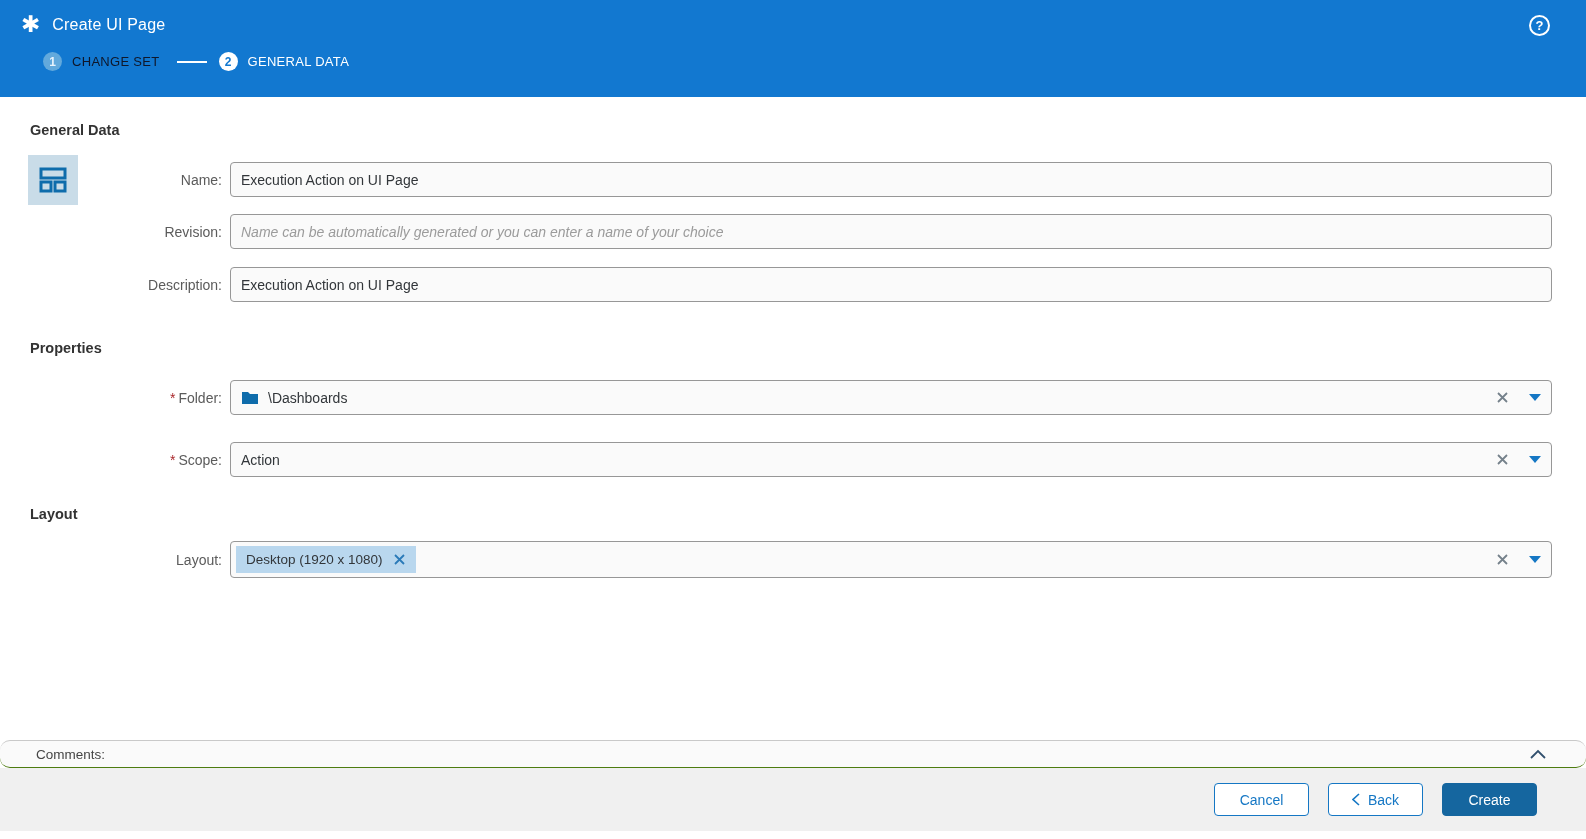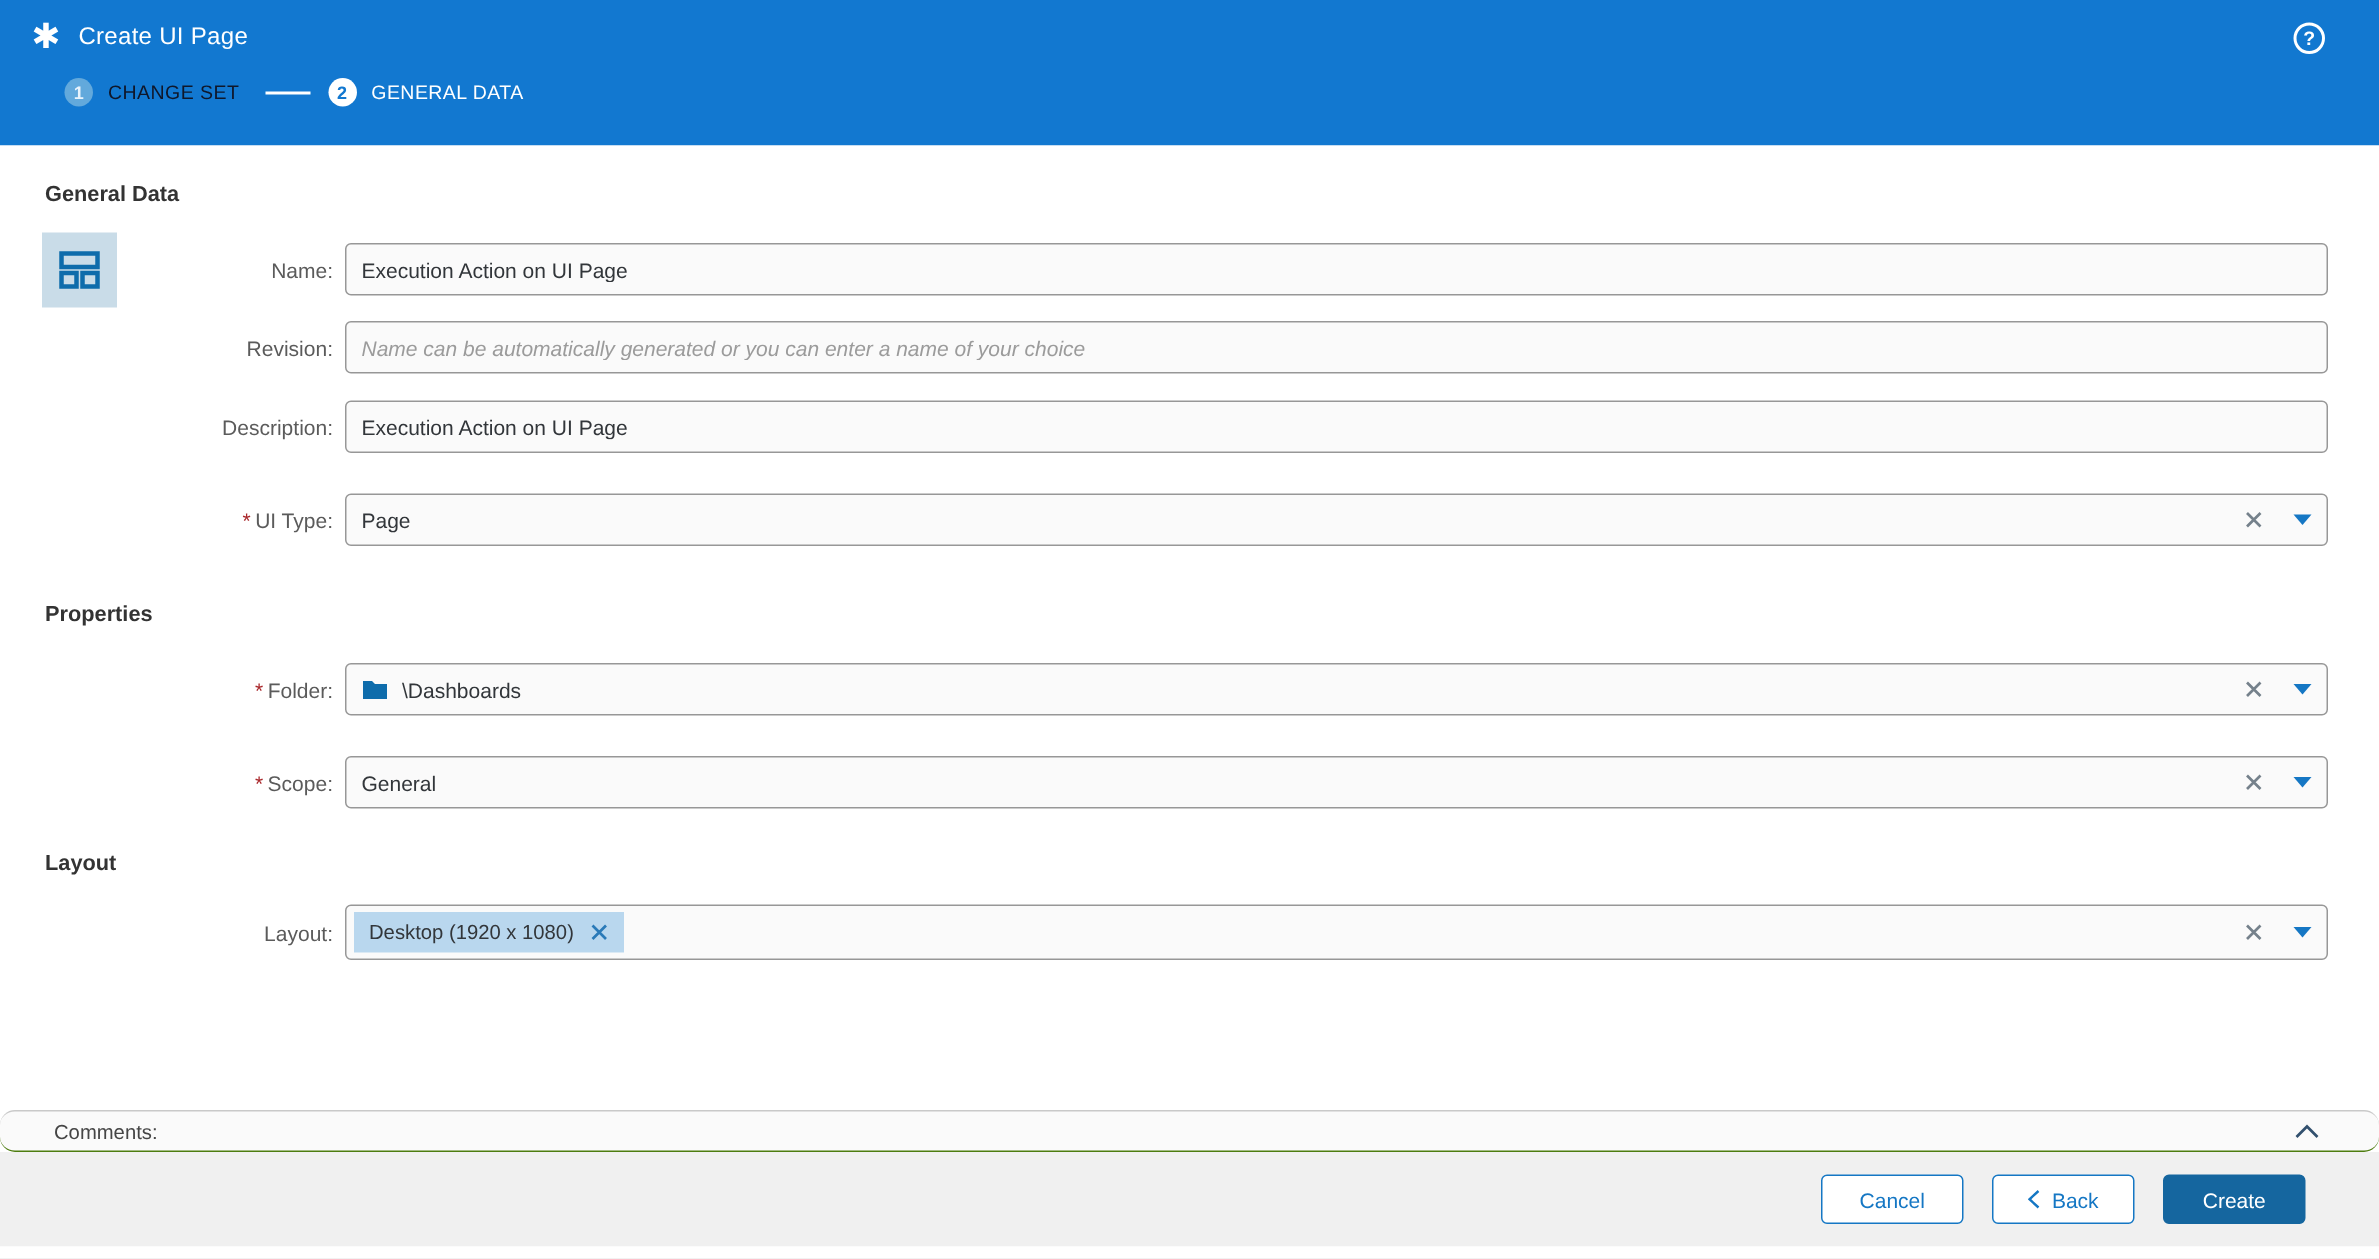--- a/index.html
+++ b/index.html
@@ -160,32 +160,20 @@
     <div class="row row-revision">
       <span class="field-label">Revision:</span>
       <input class="input" type="text" placeholder="Name can be automatically generated or you can enter a name of your choice" style="">
     </div>
 
     <div class="row row-description">
       <span class="field-label">Description:</span>
       <input class="input" type="text" value="Execution Action on UI Page" style="">
     </div>
 
-    <div class="row row-uitype">
-      <span class="field-label"><span class="req">*</span><span>UI Type:</span></span>
-      <div class="dropdown">
-        <span class="dd-value">Page</span>
-        <span class="clear-x">
-          <svg width="13" height="13" viewBox="0 0 13 13">
-              <path d="M2 2 L11 11 M11 2 L2 11" stroke="#75818b" stroke-width="1.8" fill="none"></path>
-            </svg>
-        </span>
-        <span class="dd-arrow"></span>
-      </div>
-    </div>
 
     <div class="section-heading h-properties">Properties</div>
 
     <div class="row row-folder">
       <span class="field-label"><span class="req">*</span><span>Folder:</span></span>
       <div class="dropdown">
         <span class="dd-value">
           <span style="display:flex;">
             <svg width="18" height="15" viewBox="0 0 18 15">
                 <path d="M1 2 L7 2 L9 4 L17 4 L17 14 L1 14 Z" fill="#0e6cab"></path>
@@ -198,21 +186,21 @@
               <path d="M2 2 L11 11 M11 2 L2 11" stroke="#75818b" stroke-width="1.8" fill="none"></path>
             </svg>
         </span>
         <span class="dd-arrow"></span>
       </div>
     </div>
 
     <div class="row row-scope">
       <span class="field-label"><span class="req">*</span><span>Scope:</span></span>
       <div class="dropdown">
-        <span class="dd-value">General</span>
+        <span class="dd-value">Action</span>
         <span class="clear-x">
           <svg width="13" height="13" viewBox="0 0 13 13">
               <path d="M2 2 L11 11 M11 2 L2 11" stroke="#75818b" stroke-width="1.8" fill="none"></path>
             </svg>
         </span>
         <span class="dd-arrow"></span>
       </div>
     </div>
 
     <div class="section-heading h-layout">Layout</div>

